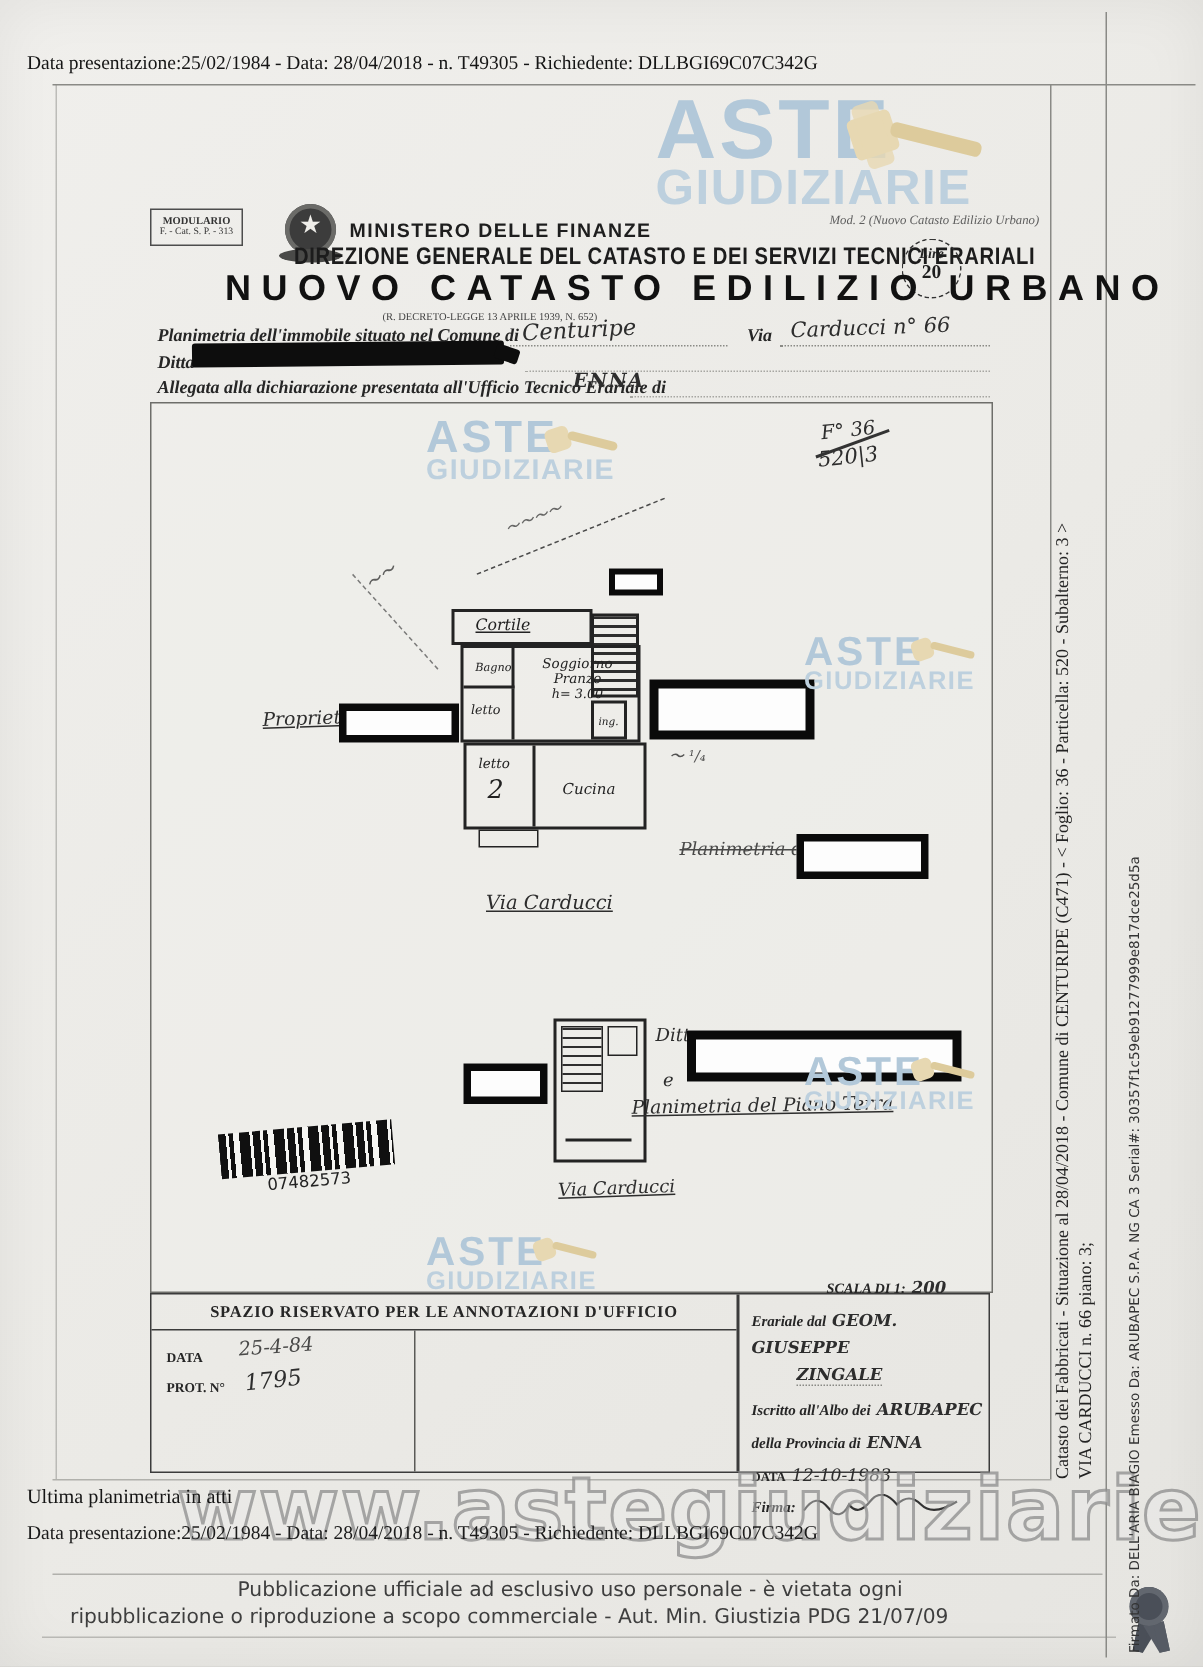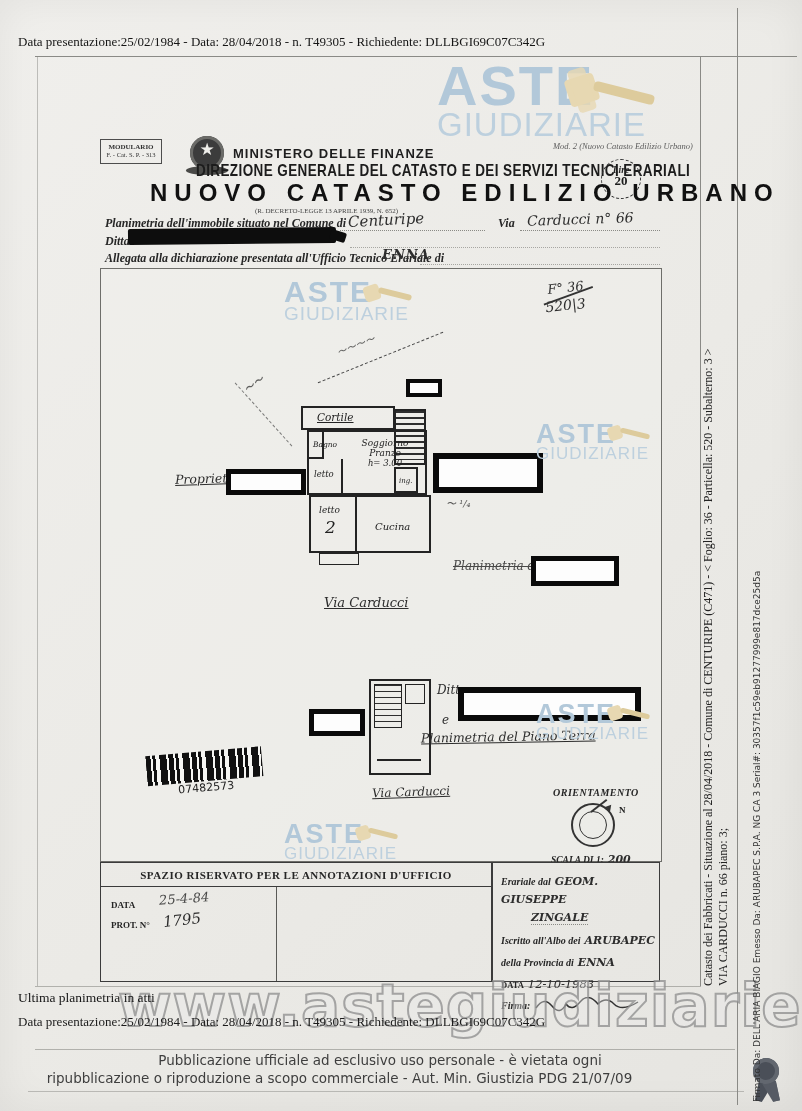--- a/index.html
+++ b/index.html
@@ -8,21 +8,21 @@
   .a{position:absolute;}
   .scan-line{background:#8a8a86;}
   .hw{font-family:"DejaVu Serif",serif;font-style:italic;color:#2d2d2d;}
   .lbl{font-family:"Liberation Serif",serif;font-style:italic;font-weight:bold;color:#262626;}
   .dots{border-bottom:1px dotted #8a8a85;}
   .redact{background:#fdfdfd;border:5px solid #0a0a0a;box-sizing:border-box;}
   .redact-solid{background:#0d0d0d;border-radius:2px;}
   .wall{position:absolute;border:2px solid #232323;box-sizing:border-box;}
   .roomlbl{font-family:"DejaVu Serif",serif;font-style:italic;color:#222;white-space:nowrap;}
   .wm-t1{font-family:"Liberation Sans",sans-serif;font-weight:bold;color:#b2c8d9;letter-spacing:2px;line-height:1;}
-  .wm-t2{font-family:"Liberation Sans",sans-serif;font-weight:normal;color:#bdd0de;letter-spacing:1px;line-height:1;}
+  .wm-t2{font-family:"Liberation Sans",sans-serif;font-weight:bold;color:#bdd0de;letter-spacing:1px;line-height:1;}
   .gavel-head{position:absolute;background:#e7d8b2;border-radius:4px;transform:rotate(-18deg);}
   .gavel-handle{position:absolute;background:#ddcb9c;border-radius:4px;transform:rotate(14deg);}
   .hatch{background:repeating-linear-gradient(180deg,#2e2e2e 0 1.5px,transparent 1.5px 6px);}
   .vtext{position:absolute;transform-origin:0 0;transform:rotate(-90deg);white-space:nowrap;}
   .smallcaps{font-family:"Liberation Serif",serif;font-weight:bold;color:#262626;}
   .footer-sans{font-family:"DejaVu Sans",sans-serif;color:#3e3e3e;}
   .sitewm{font-family:"DejaVu Sans",sans-serif;font-weight:bold;color:rgba(235,235,235,0.38);-webkit-text-stroke:2px rgba(140,140,140,0.75);white-space:nowrap;letter-spacing:1px;}
   .scribble{border-top:1.5px dashed #4a4a4a;}
 </style>
 </head>
@@ -110,21 +110,21 @@
     <div class="a hw" style="left:235px;top:70px;font-size:10px;transform:rotate(-22deg);opacity:.7;">〜〜〜〜</div>
 
     <div class="a redact" style="left:305px;top:110px;width:36px;height:18px;border-width:4px;"></div>
 
     <div class="wall" style="left:200px;top:137px;width:94px;height:24px;">
       <div class="roomlbl" style="font-size:10.5px;text-decoration:underline;margin:3px 0 0 14px;">Cortile</div>
     </div>
     <div class="wall hatch" style="left:293px;top:140px;width:32px;height:56px;"></div>
 
     <div class="wall" style="left:206px;top:161px;width:120px;height:65px;">
-      <div style="position:absolute;left:0;top:0;width:15px;height:27px;border-right:2px solid #232323;border-bottom:2px solid #232323;box-sizing:border-box;text-align:right;">
+      <div style="position:absolute;left:0;top:0;width:34px;height:27px;border-right:2px solid #232323;border-bottom:2px solid #232323;box-sizing:border-box;text-align:right;">
         <div class="roomlbl" style="font-size:7.5px;margin:8px 0 0 4px;">Bagno</div>
       </div>
       <div style="position:absolute;left:0;top:27px;width:34px;height:34px;border-right:2px solid #232323;box-sizing:border-box;">
         <div class="roomlbl" style="font-size:8.5px;margin:10px 0 0 5px;">letto</div>
       </div>
       <div style="position:absolute;left:36px;top:6px;width:80px;text-align:center;">
         <div class="roomlbl" style="font-size:9px;">Soggiorno</div>
         <div class="roomlbl" style="font-size:9px;">Pranzo</div>
         <div class="roomlbl" style="font-size:8.5px;">h= 3.00</div>
       </div>
@@ -183,29 +183,20 @@
       </div>
     </div>
 
     <div class="a hw" style="left:271px;top:516px;font-size:12px;text-decoration:underline;transform:rotate(-2deg);">Via Carducci</div>
 
     <div class="a" style="left:46px;top:482px;width:120px;height:46px;transform:rotate(-5deg);">
       <div style="width:116px;height:30px;background:repeating-linear-gradient(90deg,#101010 0 5px,#f5f5f2 5px 7px,#101010 7px 10px,#f5f5f2 10px 14px,#101010 14px 21px,#f5f5f2 21px 23px);"></div>
       <div style="font-family:'DejaVu Sans',sans-serif;font-size:11px;color:#222;text-align:center;width:116px;">07482573</div>
     </div>
 
-    <div class="a" style="left:452px;top:518px;width:110px;height:80px;">
-      <div class="lbl" style="font-size:10px;letter-spacing:.5px;">ORIENTAMENTO</div>
-      <div style="position:absolute;left:18px;top:16px;width:44px;height:44px;border:2px solid #333;border-radius:50%;box-sizing:border-box;">
-        <div style="position:absolute;left:6px;top:6px;width:28px;height:28px;border:1.5px solid #333;border-radius:50%;box-sizing:border-box;"></div>
-        <div style="position:absolute;left:18px;top:6px;width:20px;height:2px;background:#333;transform:rotate(-38deg);transform-origin:0 50%;"></div>
-        <div style="position:absolute;left:32px;top:-1px;width:0;height:0;border-left:4px solid transparent;border-right:4px solid transparent;border-bottom:7px solid #333;transform:rotate(40deg);"></div>
-      </div>
-      <div style="position:absolute;left:66px;top:18px;font-size:9px;font-weight:bold;color:#222;">N</div>
-    </div>
     <div class="a" style="left:450px;top:580px;">
       <span class="lbl" style="font-size:9.5px;">SCALA DI 1:</span>
       <span class="hw" style="font-size:11px;font-weight:bold;">200</span>
     </div>
 
     <div class="a" style="left:183px;top:552px;width:150px;height:44px;">
       <div class="wm-t1" style="font-size:27px;">ASTE</div>
       <div class="wm-t2" style="font-size:17px;margin-top:-3px;">GIUDIZIARIE</div>
       <div class="a" style="left:72px;top:0;width:50px;height:30px;">
         <div class="gavel-head" style="left:0;top:5px;width:14px;height:14px;"></div>

